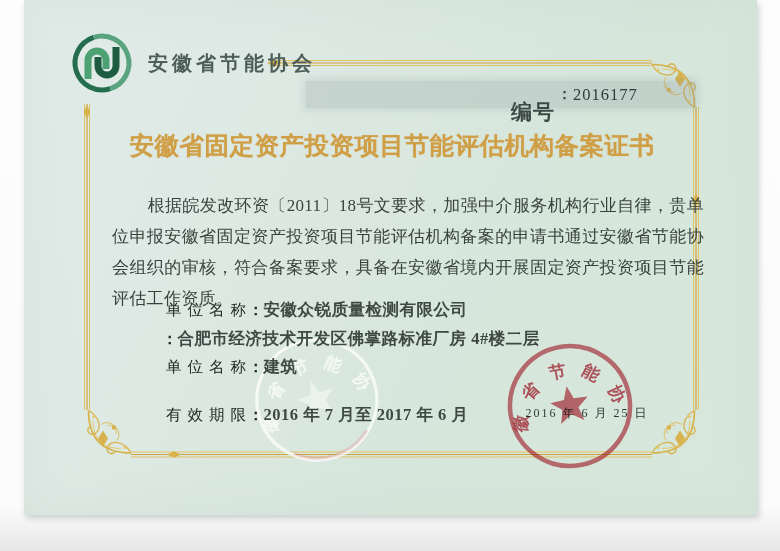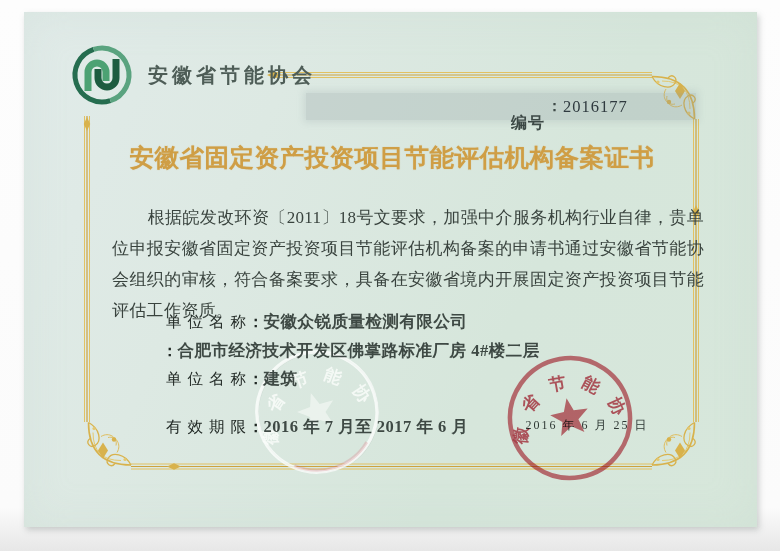--- a/index.html
+++ b/index.html
@@ -3,40 +3,40 @@
 <meta charset="utf-8">
 <style>
   html,body{margin:0;padding:0;}
   body{
     width:780px;height:551px;overflow:hidden;
     background:linear-gradient(180deg,#fdfdfd 0%,#fbfbfb 92%,#e7e7e7 100%);
     font-family:"Liberation Serif","DejaVu Serif",serif;
   }
   .scan{position:relative;width:780px;height:551px;}
   .paper{
-    position:absolute;left:24px;top:12px;width:733px;height:515px;
+    position:absolute;left:24px;top:0;width:733px;height:515px;
     background:linear-gradient(115deg,#e1ebe9 0%,#dde9e3 30%,#d6e6db 65%,#d7e7db 100%);
     box-shadow:2px 3px 6px rgba(120,130,125,0.35), inset 0 0 40px rgba(190,210,200,0.25);
   }
   .logo{position:absolute;left:46px;top:31px;width:64px;height:64px;}
   .issuer{
     position:absolute;left:124px;top:50px;
     font-size:20px;letter-spacing:4px;color:#4e5d57;font-weight:600;
     font-family:"Liberation Serif","DejaVu Serif",serif;
   }
   .border-svg{position:absolute;left:0;top:0;width:733px;height:515px;}
   .serial-band{
     position:absolute;left:282px;top:81px;width:390px;height:27px;
     background:rgba(134,150,153,0.26);
     box-shadow:0 0 7px 2px rgba(134,150,153,0.22);
     display:flex;align-items:center;padding-left:205px;box-sizing:border-box;
   }
   .serial-label{
     font-family:"Liberation Sans","DejaVu Sans",sans-serif;
-    font-weight:bold;font-size:16px;color:#3d4946;letter-spacing:1px;margin-top:34px;
+    font-weight:bold;font-size:21px;color:#3d4946;letter-spacing:1px;margin-top:34px;
   }
   .serial-colon{font-weight:bold;color:#3d4946;font-size:15px;margin:0 1px 0 2px;}
   .serial-value{font-size:16.5px;color:#2f3a3f;letter-spacing:1px;}
   .title{
     position:absolute;left:6px;top:129px;width:724px;text-align:center;
     font-family:"Liberation Sans","DejaVu Sans",sans-serif;
     font-weight:bold;font-size:24.5px;letter-spacing:0.5px;color:#cf9e45;
     text-shadow:0 0 1px rgba(207,158,69,0.55);
   }
   .body-text{

